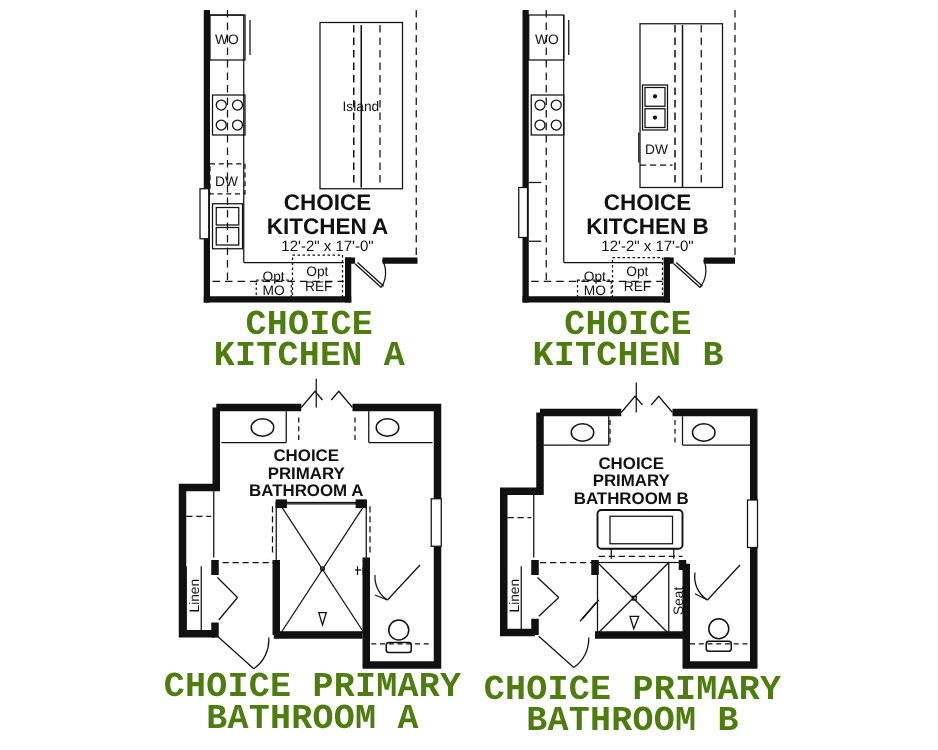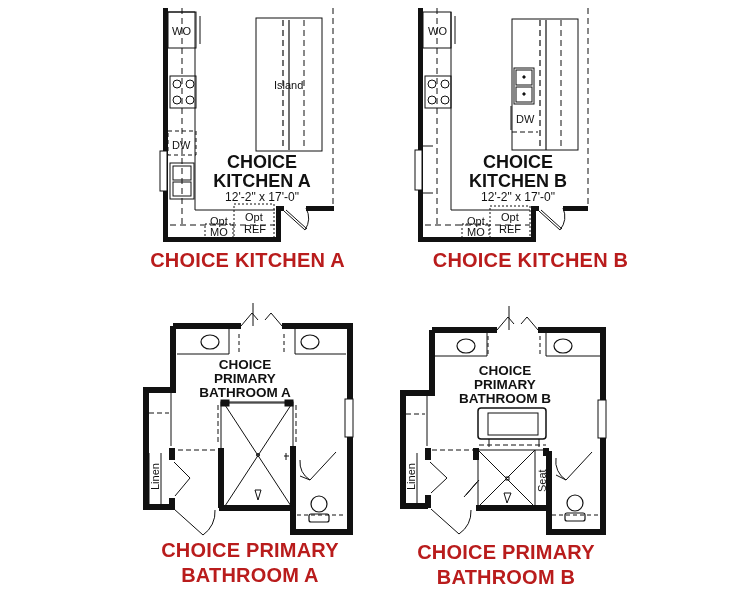--- a/index.html
+++ b/index.html
@@ -2,21 +2,21 @@
 <html><head>
   <meta charset="utf-8">
   <style>
     html, body { margin:0; padding:0; background:#ffffff; }
     body { width:750px; height:600px; position:relative; overflow:hidden; font-family:"Liberation Sans", sans-serif; }
     svg { position:absolute; left:0; top:0; }
     .lbl { font-family:"Liberation Sans", sans-serif; fill:#111; }
     .mid { font-weight:bold; font-size:18px; }
     .sm  { font-weight:bold; font-size:13.5px; }
     .xs  { font-size:11px; }
-    .caption { position:absolute; font-family:Liberation Sans, sans-serif; font-weight:bold; color:#b91c1c; font-size:20px; text-align:center; line-height:25px; letter-spacing:0.2px; }
+    .caption { position:absolute; font-family:Liberation Mono, monospace; font-weight:bold; color:#4d7c0f; font-size:28px; text-align:center; line-height:25px; letter-spacing:0.2px; }
   </style>
 </head>
 <body>
 
 <svg width="750" height="600" viewBox="0 0 750 600">
 
   <g stroke="#111" fill="none">
 
     <rect x="163" y="8" width="5" height="234" fill="#111" stroke="none"></rect>
 
@@ -255,21 +255,21 @@
   <g>
     <text class="lbl sm" x="505" y="375" text-anchor="middle">CHOICE</text>
     <text class="lbl sm" x="505" y="389" text-anchor="middle">PRIMARY</text>
     <text class="lbl sm" x="505" y="403" text-anchor="middle">BATHROOM B</text>
     <text class="lbl xs" x="0" y="0" transform="translate(415,490) rotate(-90)">Linen</text>
     <text class="lbl xs" x="0" y="0" transform="translate(546,492) rotate(-90)">Seat</text>
   </g>
 </svg>
 
 <div class="caption" style="left:130px; top:248px; width:235px;">CHOICE KITCHEN A</div>
-<div class="caption" style="left:385px; top:248px; width:235px;margin-left:28px;">CHOICE KITCHEN B</div>
+<div class="caption" style="left:385px; top:248px; width:235px;">CHOICE KITCHEN B</div>
 <div class="caption" style="left:130px; top:538px; width:240px;">
   <div>CHOICE PRIMARY</div>
   <div>BATHROOM A</div>
 </div>
 <div class="caption" style="left:386px; top:540px; width:240px;">
   <div>CHOICE PRIMARY</div>
   <div>BATHROOM B</div>
 </div>
 
 </body></html>

